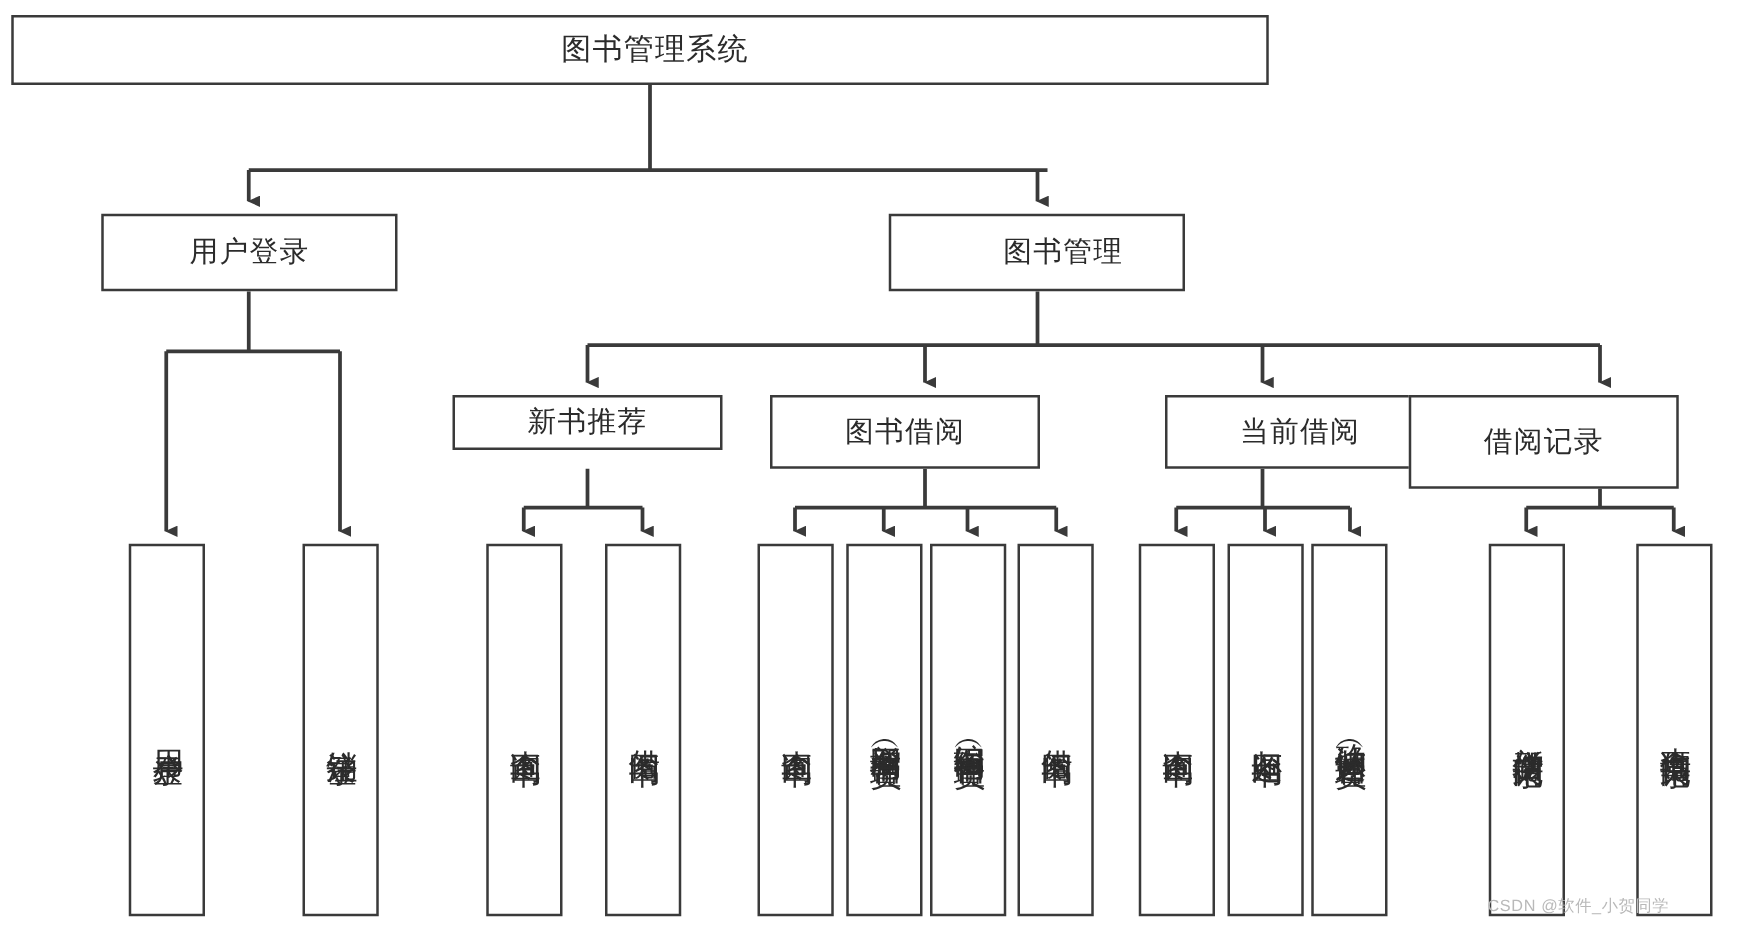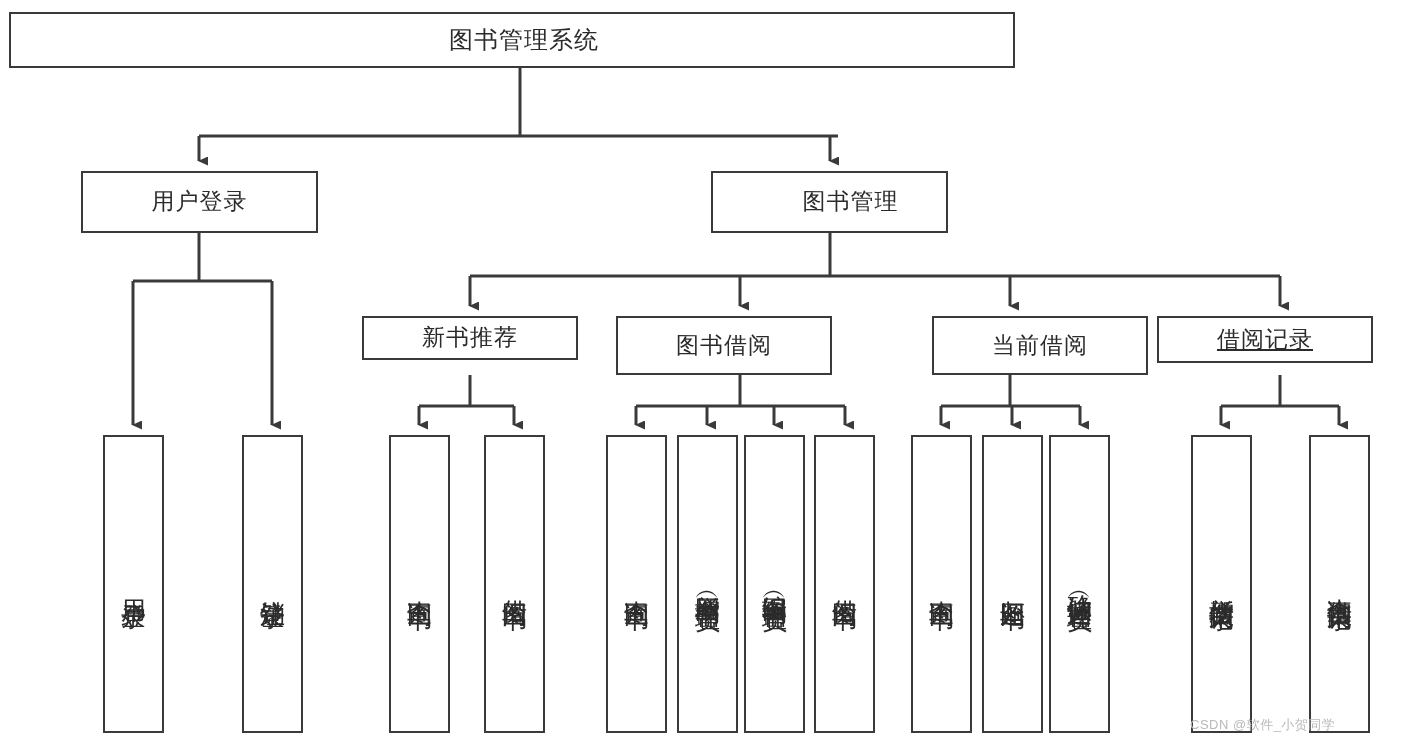--- a/index.html
+++ b/index.html
@@ -137,21 +137,21 @@
 
   <div class="node node-h" id="l3-0" style="left: 362px; top: 316px; width: 216px; height: 44px;">
     <span>新书推荐</span>
   </div>
   <div class="node node-h" id="l3-1" style="left: 616px; top: 316px; width: 216px; height: 59px;">
     <span>图书借阅</span>
   </div>
   <div class="node node-h" id="l3-2" style="left: 902px; top: 316px; width: 216px; height: 59px; margin-left: 30px;">
     <span>当前借阅</span>
   </div>
-  <div class="node node-h" id="l3-3" style="left: 1157px; top: 316px; width: 216px; height: 47px; text-decoration: underline;">
+  <div class="node node-h" id="l3-3" style="left: 1127px; top: 316px; width: 216px; height: 75px;">
     <span>借阅记录</span>
   </div>
 
   <div class="node node-v" id="leaf-0" style="left: 103px; top: 435px; width: 61px; height: 298px;">
     <span class="vtext">用户登录</span>
   </div>
   <div class="node node-v" id="leaf-1" style="left: 242px; top: 435px; width: 61px; height: 298px;">
     <span class="vtext">注销登录</span>
   </div>
   <div class="node node-v" id="leaf-2" style="left: 389px; top: 435px; width: 61px; height: 298px;">

